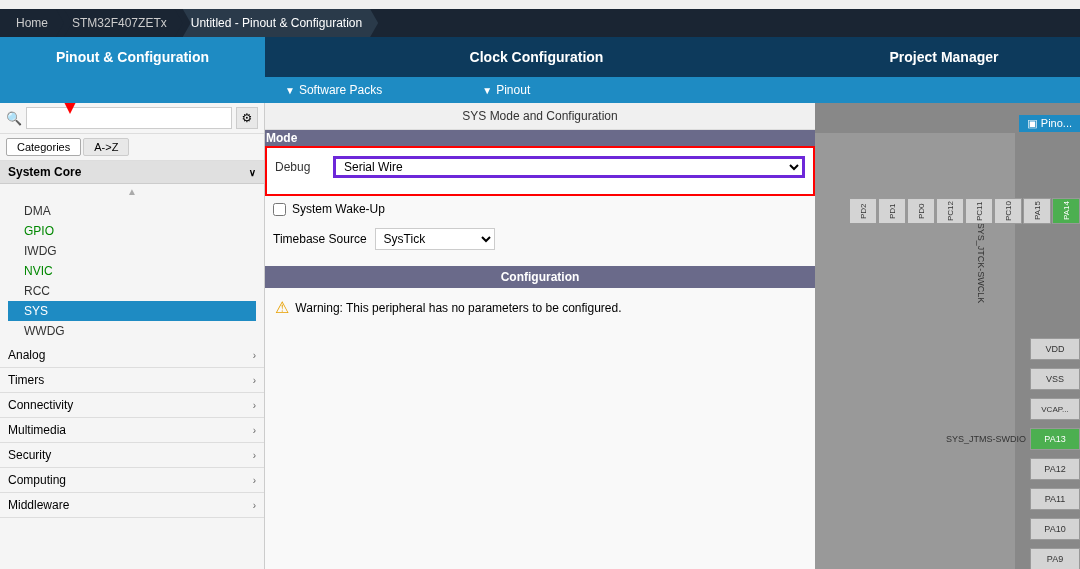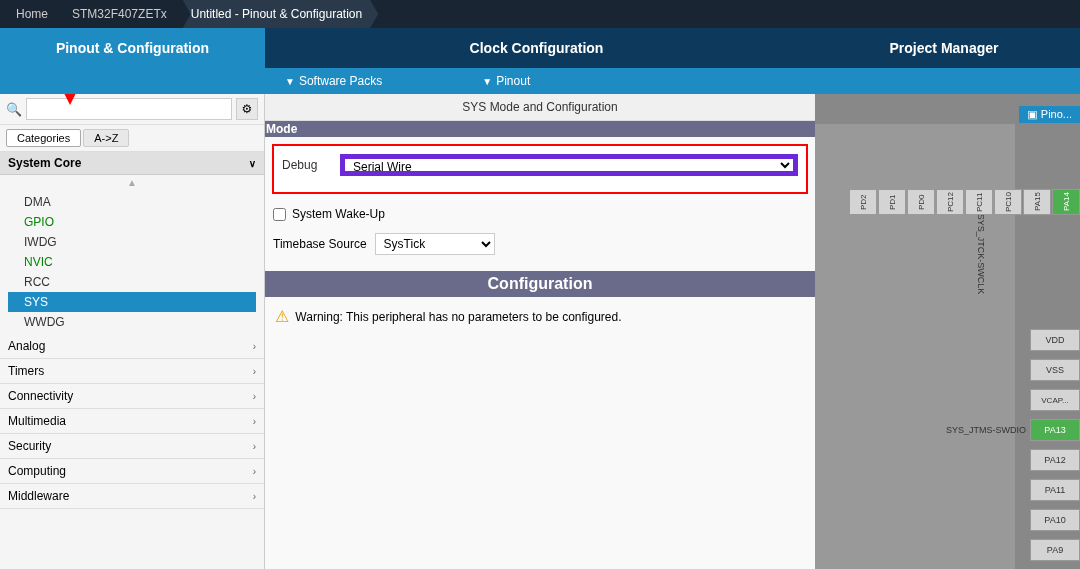--- a/index.html
+++ b/index.html
@@ -7,20 +7,21 @@
 
     
     .breadcrumb-bar {
       background: #1a2533;
       color: #ccc;
       display: flex;
       align-items: center;
       height: 28px;
       padding: 0 8px;
       gap: 0;
+      margin-top: 9px;
     }
     .breadcrumb-item {
       display: flex;
       align-items: center;
       color: #ccc;
       font-size: 12px;
       padding: 0 8px;
       height: 100%;
       background: #1a2533;
       clip-path: polygon(0 0, calc(100% - 8px) 0, 100% 50%, calc(100% - 8px) 100%, 0 100%, 8px 50%);
@@ -229,21 +230,21 @@
       margin-bottom: 8px;
     }
     .mode-label {
       font-size: 12px;
       color: #333;
       min-width: 50px;
     }
     .mode-select {
       flex: 1;
       height: 22px;
-      border: 5px solid #6d28d9;
+      border: 3px solid #6d28d9;
       padding: 0 4px;
       font-size: 12px;
       background: white;
     }
     .checkbox-row {
       display: flex;
       align-items: center;
       gap: 6px;
       margin: 6px 8px;
       font-size: 12px;
@@ -261,21 +262,21 @@
       padding: 0 4px;
       font-size: 12px;
       background: white;
       min-width: 120px;
     }
     .config-section {
       background: #6a6a8a;
       color: white;
       text-align: center;
       padding: 4px;
-      font-size: 16px;
+      font-size: 12px;
       font-weight: bold;
       margin-top: 10px;
     }
     .warning-row {
       display: flex;
       align-items: center;
       gap: 6px;
       padding: 10px;
       font-size: 12px;
     }
@@ -468,21 +469,21 @@
   </div>
 
   <div class="center-panel">
     <div class="panel-title">
       <span>SYS Mode and Configuration</span>
     </div>
     <div class="mode-section">
       <span>Mode</span>
     </div>
 
-    <div style="margin: 7px; border: 2px solid red; background: white; padding: 8px;">
+    <div style="margin: 0; border: 2px solid red; background: white; padding: 8px;">
       <div class="mode-row">
         <label class="mode-label">Debug</label>
         <select class="mode-select">
           <option>Serial Wire</option>
           <option>No Debug</option>
           <option>JTAG (5 pins)</option>
           <option>JTAG (4 pins)</option>
         </select>
       </div>
     </div>

